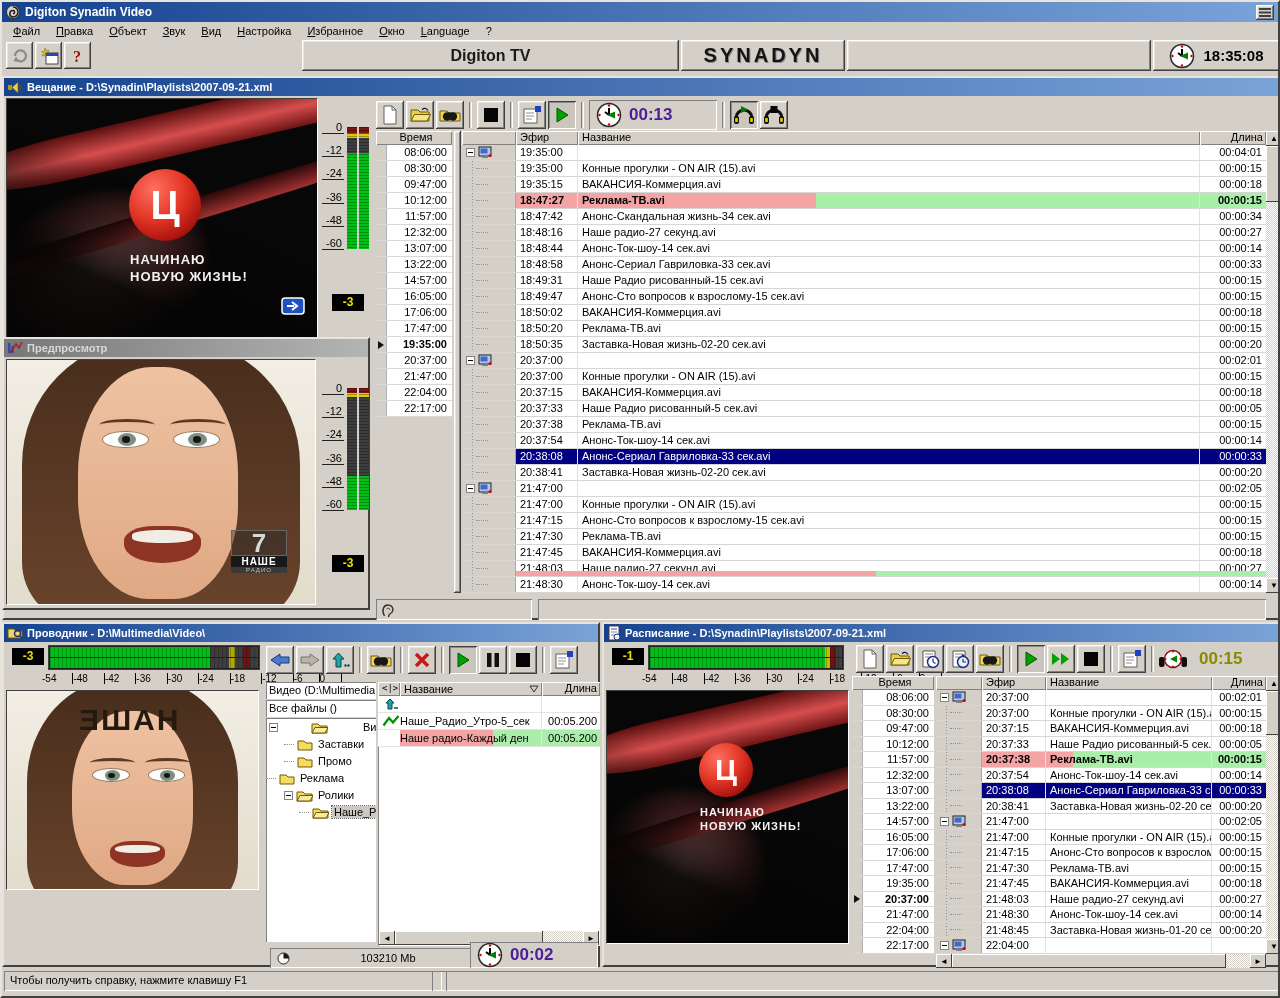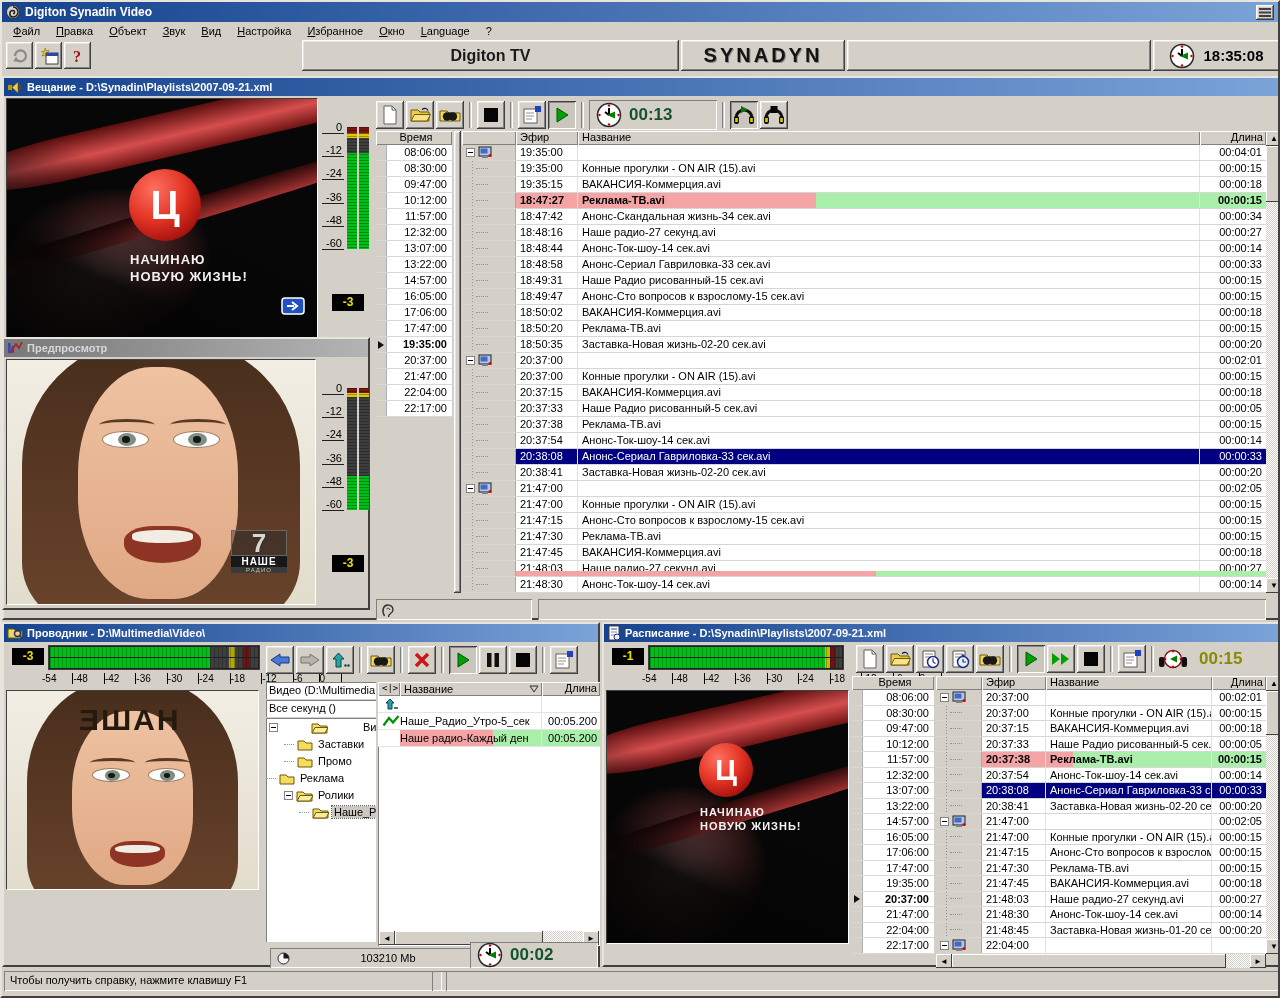--- a/index.html
+++ b/index.html
@@ -66,21 +66,21 @@
 .pvbar{--g:linear-gradient(to bottom,#7c1414 0 5px,#dcca00 5px 9px,#3e3e3e 9px 72%,#00c018 72%)}
 .peakbox{background:#000;color:#ece000;font-weight:bold;text-align:center;font-size:12px;width:32px;height:17px;line-height:17px}
 .hbars{display:flex;flex-direction:column;gap:1px;border:1px solid #404040;background:#202020;padding:1px}
 .hbar{height:10px;background-image:repeating-linear-gradient(90deg,rgba(0,0,0,.22) 0 1px,transparent 1px 4px),var(--g)}
 .exbar{--g:linear-gradient(90deg,#00c018 0 77%,#3e3e3e 77% 86%,#b0a800 86% 89%,#3e3e3e 89% 93%,#6e1212 93% 96%,#3e3e3e 96%)}
 .scbar{--g:linear-gradient(90deg,#00c018 0 91%,#c4bc00 91% 94%,#6e1212 94% 97%,#3e3e3e 97%)}
 .hscale{display:flex;font-size:10px}
 .hlab{flex:1;text-align:right;border-right:1px solid #000;line-height:11px;padding-right:16px}
 
 .counter{display:flex;align-items:center;gap:7px;padding:0 7px}
-.cgreen{color:#14532d;font-weight:bold;font-size:17px}
+.cgreen{color:#4c1d95;font-weight:bold;font-size:17px}
 .colive{color:#8a8a00;font-weight:bold;font-size:17px}
 
 .ghead{display:flex;height:14px}
 .hc{background:#d4d0c8;box-shadow:inset 1px 1px 0 #fff,inset -1px -1px 0 #808080;line-height:13px;padding-left:4px;flex:none;overflow:hidden}
 .plrow{display:flex;height:16px;line-height:15px;border-bottom:1px solid #d6d6d6;background:#d4d0c8}
 .c-tree{width:54px;flex:none;display:flex;align-items:center;gap:3px;padding-left:4px;border-right:1px solid #a8a8a8;background-repeat:no-repeat}
 .plrow:not(.grp) .c-tree{background-image:repeating-linear-gradient(to bottom,#929292 0 1px,transparent 1px 3px);background-size:1px 100%;background-position:10px 0}
 .stub{width:12px;margin-left:10px;border-top:1px dotted #929292}
 .rowmain{flex:1;display:flex;background:#fff;position:relative;min-width:0}
 .c-air{width:62px;flex:none;padding-left:4px;border-right:1px solid #e2e2e2}
@@ -956,21 +956,21 @@
                 <line x1="4" y1="8" x2="12" y2="8" stroke="#909090"></line>
                 <line x1="4" y1="11" x2="12" y2="11" stroke="#909090"></line>
                 <line x1="4" y1="14" x2="10" y2="14" stroke="#909090"></line>
                 <rect x="13" y="1" width="6" height="6" fill="#2040c0"></rect>
               </svg>
             </span>
           </span>
       </div>
 
       <div class="abs combo sunkw" style="left:262px;top:40px;width:110px">Видео (D:\Multimedia</div>
-      <div class="abs combo sunkw" style="left:262px;top:58px;width:110px">Все секунд ()</div>
+      <div class="abs combo sunkw" style="left:262px;top:58px;width:110px">Все файлы ()</div>
 
       <div class="abs sunkw" id="tree" style="left:262px;top:76px;width:110px;height:224px;overflow:hidden">
           <div class="tree-row" style="padding-left: 3px; gap: 33px;">
             <span class="minusbox"></span>
             <span class="tico ic">
               <svg width="17" height="13" viewBox="0 0 17 13" xmlns="http://www.w3.org/2000/svg">
                 <path d="M1 12 V3 H7 L9 5 H16 V12Z" fill="#f4dc60" stroke="#705800"></path>
                 <path d="M1 12 L4 6.5 H17 L14 12Z" fill="#f8eca0" stroke="#705800"></path>
               </svg>
             </span>

